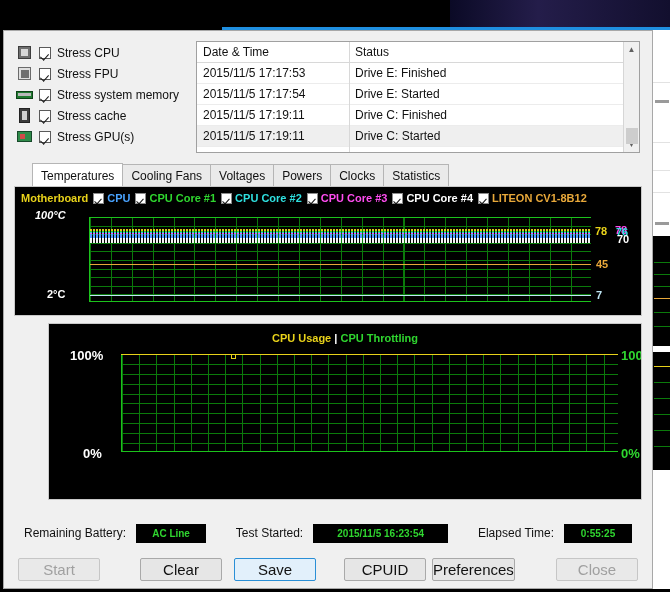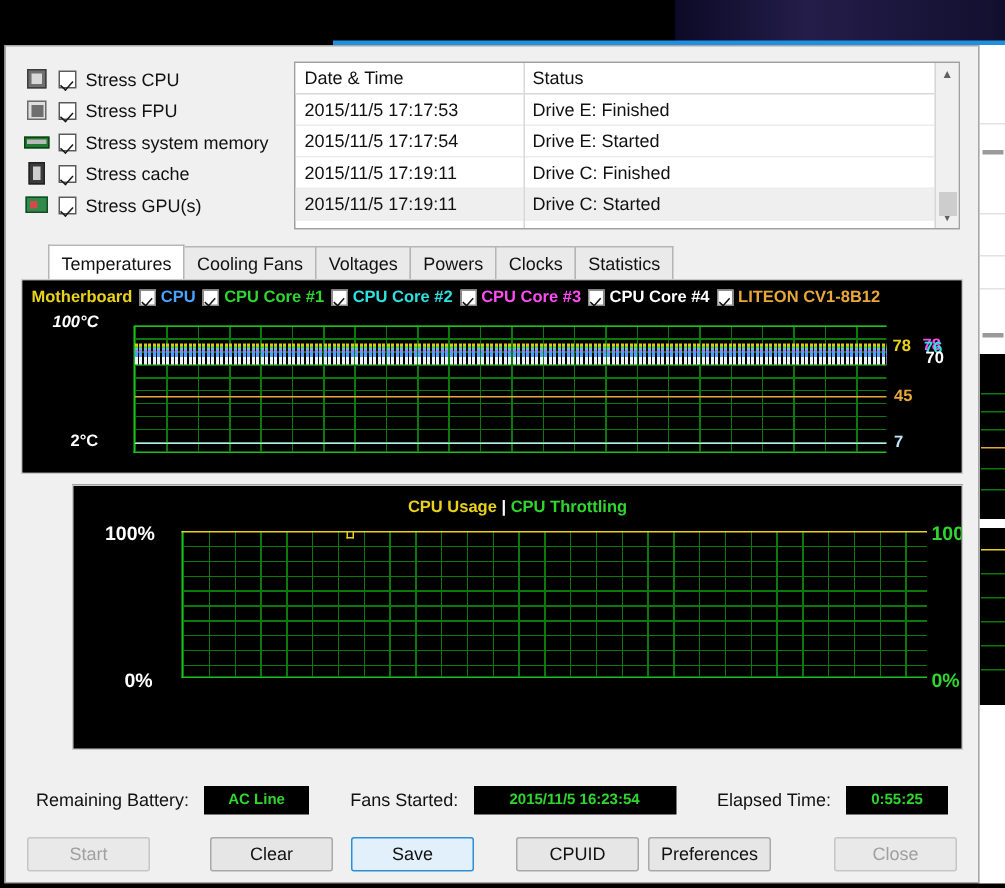--- a/index.html
+++ b/index.html
@@ -195,21 +195,21 @@
   .st-lab{ font-size:12px; color:#111; }
   .st-val{
     background:#000; color:#2fd62f; font-size:10px; font-weight:bold;
     padding:4px 10px; min-width:70px; text-align:center; font-family:"Liberation Sans", sans-serif;
   }
   .spacer{ flex:1; }
 
   
   .btnrow{ height:38px; display:flex; align-items:center; padding:0 14px; gap:0; }
   .btn{
-    height:23px; min-width:82px; font-size:12px; color:#111;
+    height:23px; min-width:82px; font-size:15px; color:#111;
     background:#e6e6e6; border:1px solid #a9a9a9; border-radius:2px;
     display:flex; align-items:center; justify-content:center; cursor:default;
   }
   .btn.disabled{ color:#a0a0a0; background:#e9e9e9; border-color:#c6c6c6; }
   .btn.focus{ background:#e2f0fb; border:1px solid #2a8fd6; }
   .gap-s{ width:12px; } .gap-m{ width:28px; }
   .gap-xl{ flex:1; }
 
   
   .bottomstrip{
@@ -435,21 +435,21 @@
         <div class="grid-cpu"></div>
         <div class="cpu-100line"></div>
         <div style="position:absolute; left:182px; top:30px; width:5px; height:5px; border-left:1px solid #e8d21a; border-right:1px solid #e8d21a; border-bottom:1px solid #e8d21a;"></div>
       </div>
     </div>
 
     <div class="statusrow">
       <span class="st-lab">Remaining Battery:</span>
       <span class="st-val">AC Line</span>
       <span class="spacer"></span>
-      <span class="st-lab">Fans Started:</span>
+      <span class="st-lab">Test Started:</span>
       <span class="st-val" style="min-width:135px">2015/11/5 16:23:54</span>
       <span class="spacer"></span>
       <span class="st-lab">Elapsed Time:</span>
       <span class="st-val" style="min-width:68px">0:55:25</span>
     </div>
 
     <div class="btnrow">
       <div class="btn disabled">Start</div>
       <div class="gap-s"></div>
       <div class="gap-m"></div>

